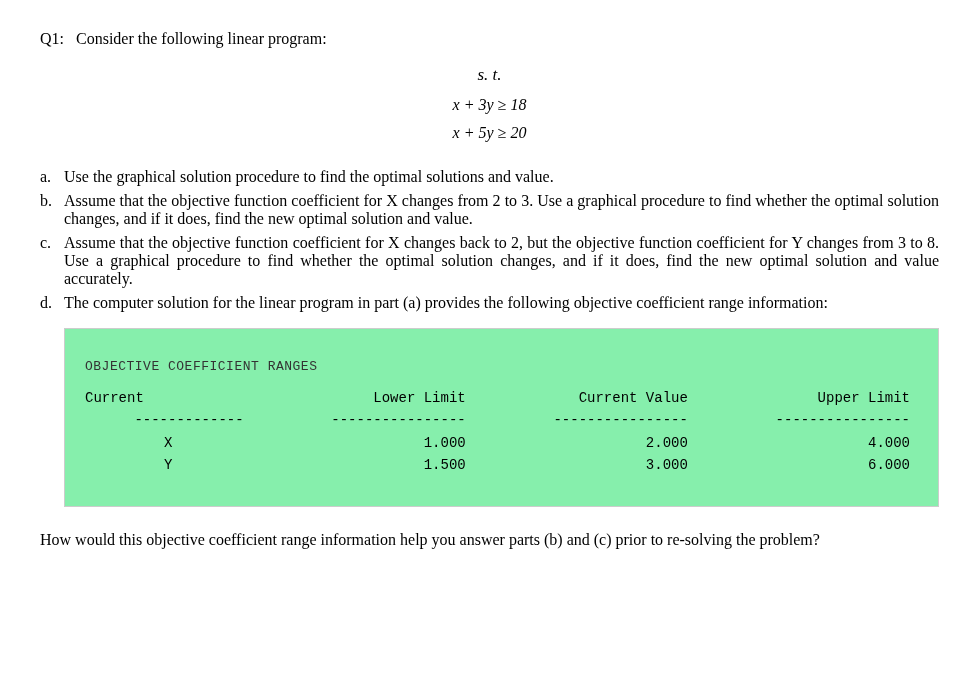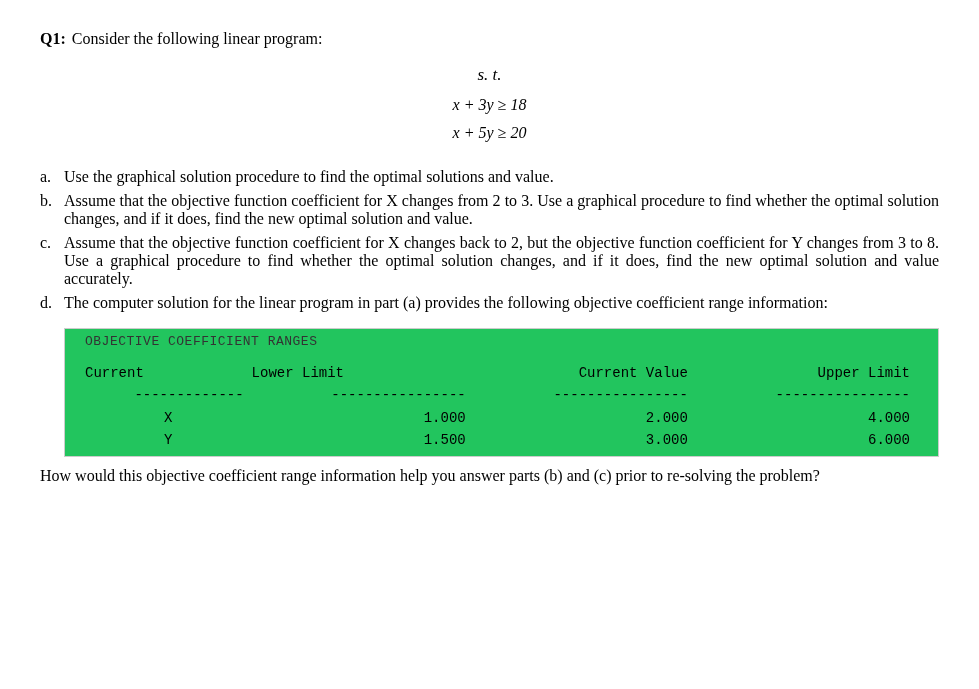--- a/index.html
+++ b/index.html
@@ -18,22 +18,22 @@
       min-height: 689px;
     }
 
     .question-header {
       display: flex;
       align-items: flex-start;
       margin-bottom: 12px;
     }
 
     .q-label {
-      font-weight: bold;
-      margin-right: 6px;
+      font-weight: normal;
+      margin-right: 12px;
       white-space: nowrap;
     }
 
     .lp-problem {
       text-align: center;
       margin: 10px 0 20px 0;
       line-height: 1.8;
     }
 
     .lp-problem .objective {
@@ -68,23 +68,23 @@
       min-width: 24px;
       font-weight: normal;
     }
 
     .part-text {
       flex: 1;
     }
 
     .table-section {
       border: 1px solid #cccccc;
-      background: #22c55e;
-      padding: 5px 20px;
-      margin: 14px 0 10px 24px;
+      background: #86efac;
+      padding: 30px 20px;
+      margin: 14px 0 24px 24px;
       font-family: "Courier New", Courier, monospace;
       font-size: 14px;
     }
 
     .table-title {
       font-size: 13px;
       letter-spacing: 0.5px;
       margin-bottom: 14px;
       color: #333;
     }
@@ -160,21 +160,21 @@
     <span class="part-text">The computer solution for the linear program in part (a) provides the following objective coefficient range information:</span>
   </li>
 </ol>
 
 <div class="table-section">
   <div class="table-title">OBJECTIVE COEFFICIENT RANGES</div>
   <table class="data-table">
     <thead>
       <tr>
         <th class="col-variable">Current</th>
-        <th class="col-lower" style="text-align:left;">Lower Limit</th>
+        <th class="col-lower" style="text-align:right;">Lower Limit</th>
         <th class="col-current" style="text-align:right;">Current Value</th>
         <th class="col-upper" style="text-align:right;">Upper Limit</th>
       </tr>
       <tr>
         <td class="separator">-------------</td>
         <td class="separator" style="text-align:right;">----------------</td>
         <td class="separator" style="text-align:right;">----------------</td>
         <td class="separator" style="text-align:right;">----------------</td>
       </tr>
     </thead>

